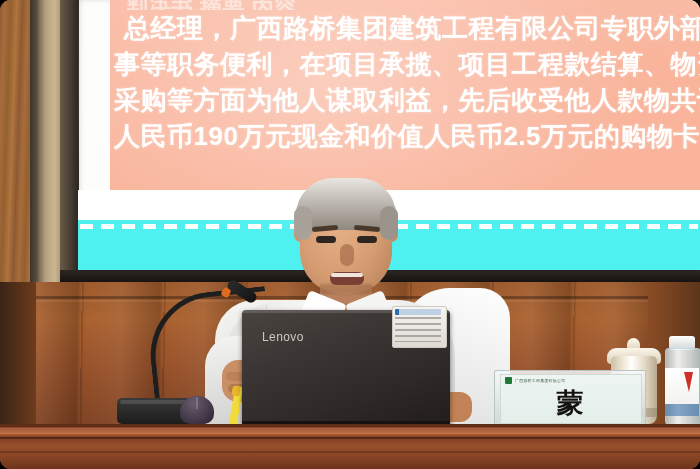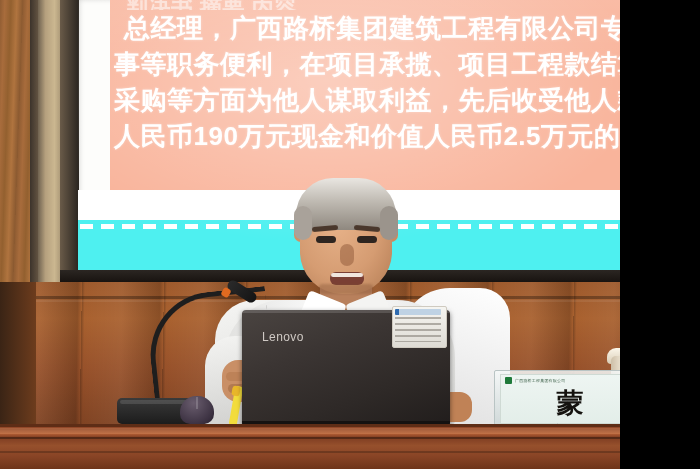--- a/index.html
+++ b/index.html
@@ -1,19 +1,20 @@
 <!DOCTYPE html>
 <html><head>
 <meta charset="utf-8">
 <style>
   html,body{margin:0;padding:0;background:#000;}
   .stage{
-    position:relative;width:620px;height:469px;overflow:hidden;
+    position:relative;width:700px;height:469px;overflow:hidden;
     font-family:"Liberation Sans","DejaVu Sans",sans-serif;
     background:#8b5a33;
+    border-radius:11px;
   }
   .abs{position:absolute;}
 
   
   .wall-upper{left:0;top:0;width:700px;height:286px;
     background:linear-gradient(100deg,#8a5c35 0%,#a06a3c 6%,#c9874a 11%,#a97044 16%,#6d5a45 20%,#5c5040 24%,#7a6a50 27%,#3a3530 29%,#2e2b28 100%);}
   .wall-wood-left{left:0;top:0;width:40px;height:286px;
     background:repeating-linear-gradient(92deg,#8f5c32 0px,#a86c3c 5px,#93602f 11px,#b0743f 17px,#8a5930 23px);}
   .wall-pillar{left:38px;top:0;width:30px;height:286px;
     background:linear-gradient(90deg,#6f6250 0%,#b5a07e 25%,#cbb790 55%,#9d8b6d 85%,#5d5243 100%);}

